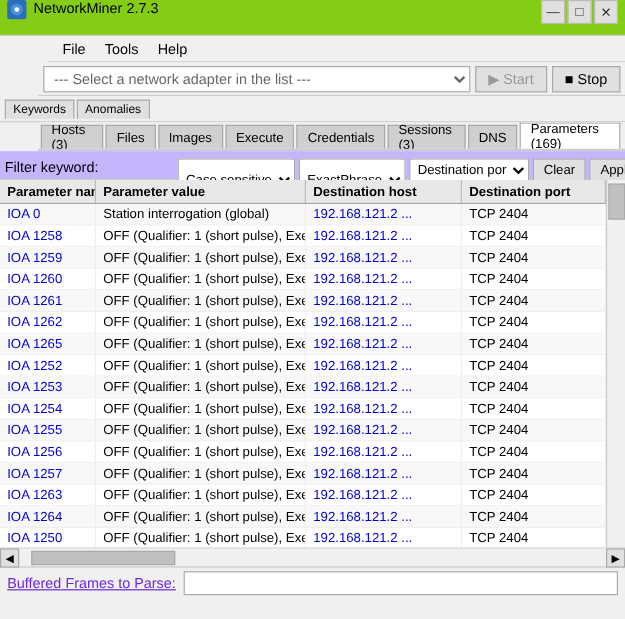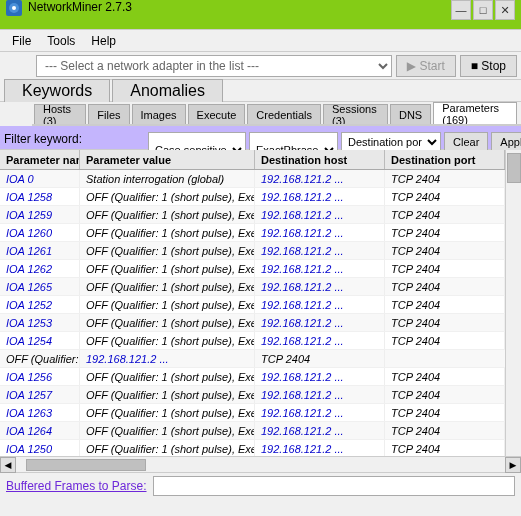--- a/index.html
+++ b/index.html
@@ -55,20 +55,21 @@
       color: #333;
     }
 
     .menu-bar {
       background: #f0f0f0;
       border-bottom: 1px solid #ccc;
       display: flex;
       align-items: center;
       height: 22px;
       padding: 0 4px;
+      margin-left: 40px;
     }
     .menu-item {
       padding: 2px 8px;
       cursor: pointer;
       font-size: 12px;
       color: #000;
     }
 
     .adapter-bar {
       background: #f0f0f0;
@@ -111,26 +112,26 @@
     .keyword-tabs {
       background: #f0f0f0;
       display: flex;
       align-items: center;
       height: 22px;
       padding: 0 4px;
       border-bottom: 1px solid #ccc;
       gap: 2px;
     }
     .kw-tab {
-      padding: 2px 17px;
+      padding: 2px 6px;
       background: #e0e0e0;
       border: 1px solid #aaa;
       border-bottom: none;
       cursor: pointer;
-      font-size: 16px;
+      font-size: 10px;
     }
 
     .main-tabs {
       background: #f0f0f0;
       display: flex;
       align-items: flex-end;
       height: 24px;
       padding: 0 2px;
       border-bottom: 2px solid #ccc;
       overflow: hidden;
@@ -393,21 +394,21 @@
 
 <div style="position:relative; flex:1; background:white; height: 306px; overflow:hidden;">
 
   <div class="table-header" style="width: calc(100% - 16px);">
     <div class="th">Parameter name</div>
     <div class="th">Parameter value</div>
     <div class="th">Destination host</div>
     <div class="th">Destination port</div>
   </div>
 
-  <div class="table-body" style="height: 310px; width: calc(100% - 16px); font-style: italic;" id="table-body">
+  <div class="table-body" style="height: 310px; width: calc(100% - 16px);" id="table-body">
   <div class="table-row">
         <div class="td blue">IOA 0</div>
         <div class="td">Station interrogation (global)</div>
         <div class="td blue">192.168.121.2 ...</div>
         <div class="td">TCP 2404</div>
       </div>
       <div class="table-row">
         <div class="td blue">IOA 1258</div>
         <div class="td">OFF (Qualifier: 1 (short pulse), Execute)</div>
         <div class="td blue">192.168.121.2 ...</div>
@@ -455,20 +456,21 @@
         <div class="td blue">192.168.121.2 ...</div>
         <div class="td">TCP 2404</div>
       </div>
       <div class="table-row">
         <div class="td blue">IOA 1254</div>
         <div class="td">OFF (Qualifier: 1 (short pulse), Execute)</div>
         <div class="td blue">192.168.121.2 ...</div>
         <div class="td">TCP 2404</div>
       </div>
       <div class="table-row">
+        <div class="td blue">IOA 1255</div>
         <div class="td">OFF (Qualifier: 1 (short pulse), Execute)</div>
         <div class="td blue">192.168.121.2 ...</div>
         <div class="td">TCP 2404</div>
       </div>
       <div class="table-row">
         <div class="td blue">IOA 1256</div>
         <div class="td">OFF (Qualifier: 1 (short pulse), Execute)</div>
         <div class="td blue">192.168.121.2 ...</div>
         <div class="td">TCP 2404</div>
       </div>

